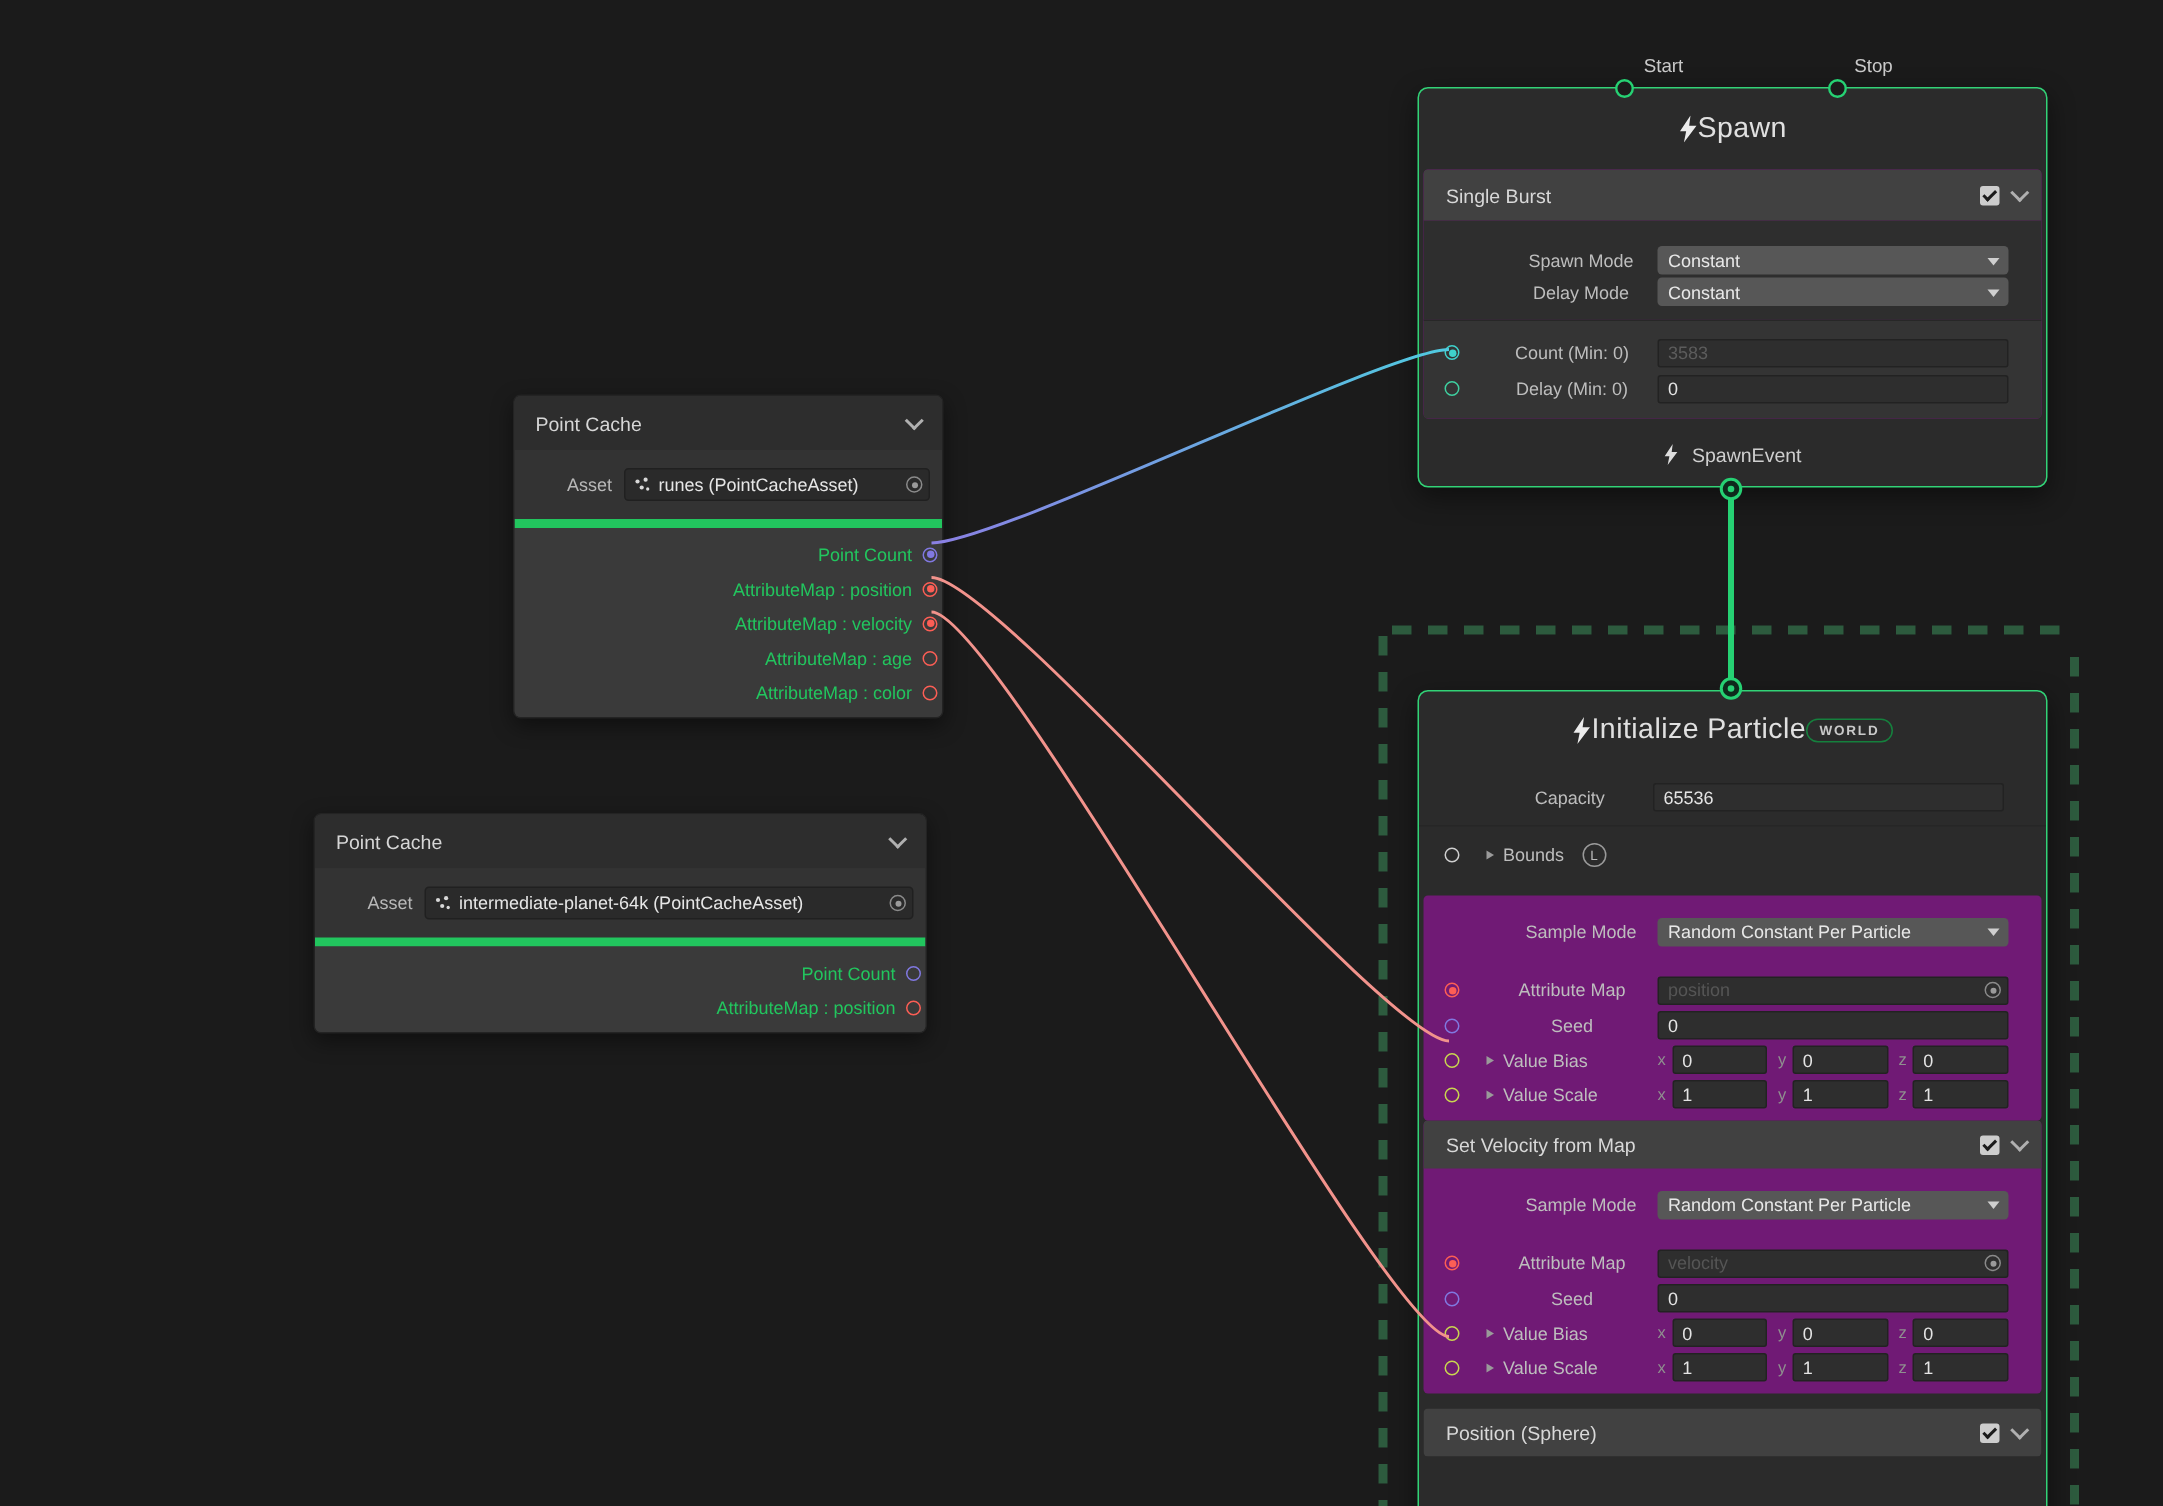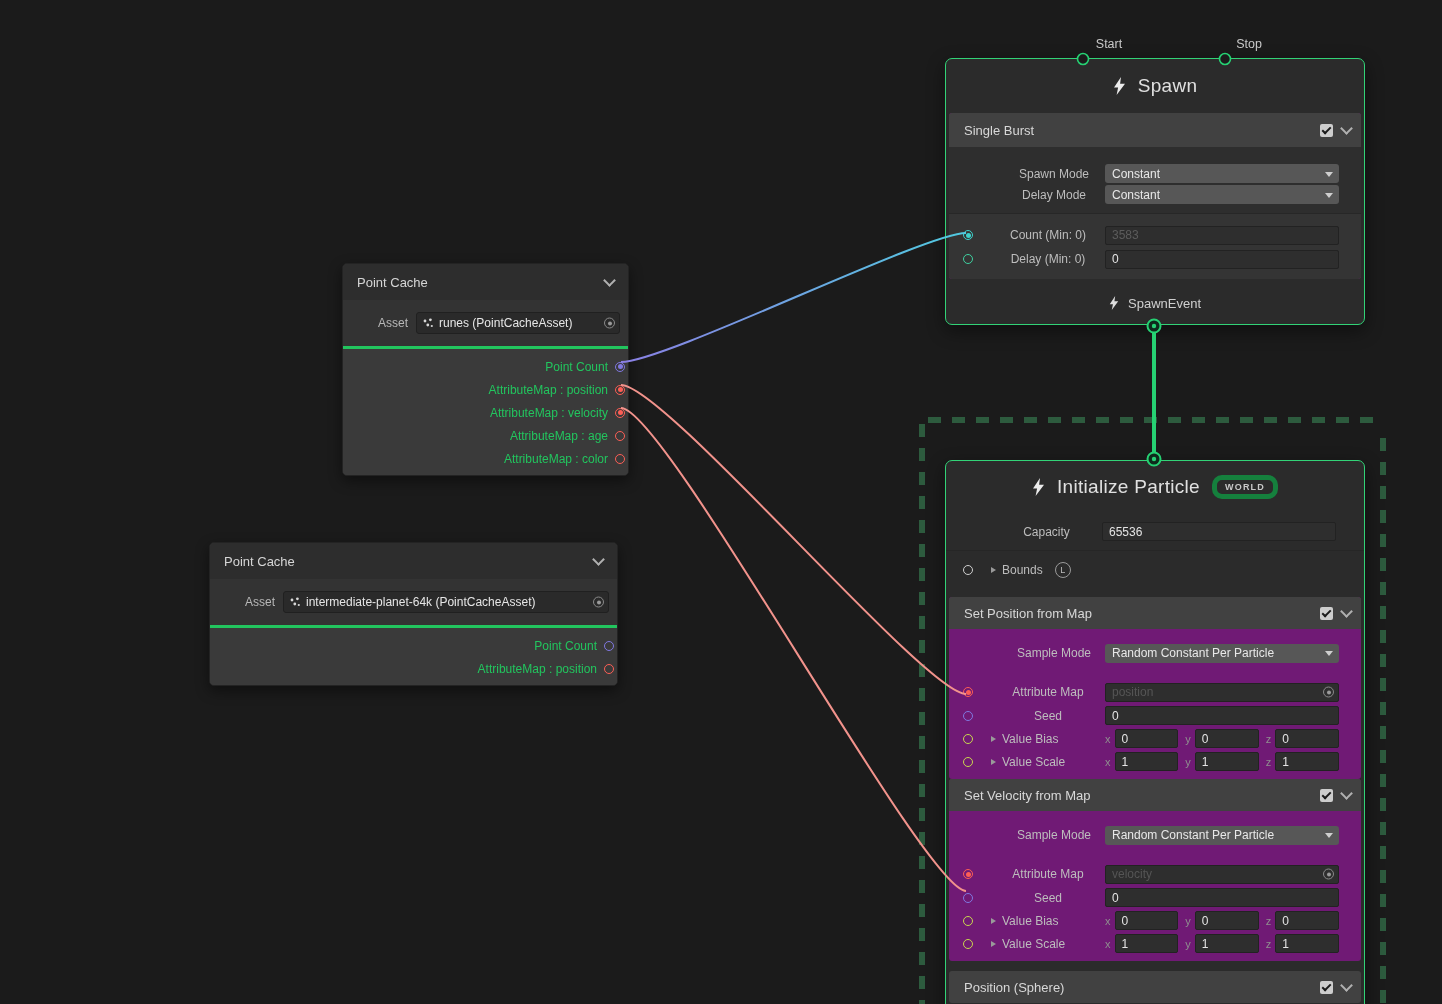--- a/index.html
+++ b/index.html
@@ -4,23 +4,23 @@
 <style>
   html,body{margin:0;padding:0;background:#141414;}
   .canvas{position:relative;width:1442px;height:1004px;background:#1b1b1b;overflow:hidden;
           font-family:"Liberation Sans",sans-serif;-webkit-font-smoothing:antialiased;}
   svg.layer{position:absolute;left:0;top:0;pointer-events:none;}
   svg.layer *{pointer-events:auto;}
 
   
   .ctx{position:absolute;background:#2b2b2b;border:1px solid #32d377;border-radius:7px;
        box-shadow:0 6px 18px rgba(0,0,0,.45);box-sizing:border-box;}
-  .ctx-title{display:flex;align-items:center;justify-content:center;gap:12px;
+  .ctx-title{display:flex;align-items:center;justify-content:center;gap:0;
              color:#e0e0e0;font-size:19px;letter-spacing:.3px;}
-  .badge{border:5px solid #15803d;border-radius:10px;padding:2px 8px;font-size:9px;
+  .badge{border:1px solid #15803d;border-radius:10px;padding:2px 8px;font-size:9px;
          letter-spacing:1.2px;color:#c9c9c9;font-weight:bold;}
   .block{margin:0 3px;background:#701a75;border-radius:3px;overflow:hidden;}
   .block-header{height:32px;background:#414141;display:flex;align-items:center;
                 padding:0 10px 0 15px;color:#d8d8d8;font-size:13px;}
   .bh-tall{height:34px;}
   .spacer{flex:1;}
   .checkbox{width:13px;height:13px;background:#cdcdcd;border-radius:2px;display:inline-flex;
             align-items:flex-start;justify-content:center;margin-right:9px;}
   .check{display:block;width:7px;height:3px;border-left:2px solid #1b1b1b;border-bottom:2px solid #1b1b1b;
          transform:rotate(-45deg);margin-top:3px;}
@@ -63,21 +63,21 @@
   .picker{position:absolute;right:4px;top:50%;width:9px;height:9px;transform:translateY(-50%);
           border:1px solid #8a8a8a;border-radius:50%;}
   .picker::after{content:'';position:absolute;left:2.5px;top:2.5px;width:4px;height:4px;
           background:#9a9a9a;border-radius:50%;}
 
   
   .op{position:absolute;background:#383838;border:1px solid #232323;border-radius:5px;
       overflow:hidden;box-shadow:0 5px 14px rgba(0,0,0,.45);box-sizing:border-box;}
   .op-header{height:36px;background:#2d2d2d;display:flex;align-items:center;
              padding:0 14px;color:#d6d6d6;font-size:13px;}
-  .asset-row{height:46px;background:#333333;display:flex;align-items:center;border-bottom:3px solid #22c55e;}
+  .asset-row{height:46px;background:#333333;display:flex;align-items:center;border-bottom:6px solid #22c55e;}
   .asset-lbl{color:#b8b8b8;font-size:12px;margin-left:35px;}
   .asset-field{position:relative;display:flex;align-items:center;gap:5px;height:22px;
                background:#2a2a2a;border:1px solid #202020;border-radius:3px;margin-left:8px;
                padding:0 20px 0 5px;box-sizing:border-box;flex:1;margin-right:8px;
                font-size:12px;color:#e6e6e6;white-space:nowrap;overflow:hidden;}
   .outs{background:#3a3a3a;padding:6px 0 5px;}
   .out-row{position:relative;display:flex;align-items:center;justify-content:flex-end;
            height:23px;padding-right:20px;}
   .out-row .lbl{color:#22c55e;}
   .port.right{left:auto;right:3px;}
@@ -239,28 +239,20 @@
         </div>
     </div>
     <div class="row" style="height:38px;padding-left:45px;">
       <span class="port" style="--c:#cfcfcf;left:17px;"></span>
       <span class="fold"></span>
       <span class="lbl">Bounds</span>
       <span class="lbadge">L</span>
     </div>
 
     <div class="block" style="margin-top:8px;">
-      <div class="block-header">
-        <span>Set Position from Map</span>
-        <span class="spacer"></span>
-        <span class="checkbox">
-            <span class="check"></span>
-          </span>
-        <span class="chev"></span>
-      </div>
       <div style="padding:12px 0 6px;">
         <div class="row srow" style="height:24px;">
           <span class="lbl">Sample Mode</span>
           <div class="dropdown">
             <span>Random Constant Per Particle</span>
               <span class="caret"></span>
           </div>
         </div>
         <div class="gap15"></div>
         <div class="row prow">

